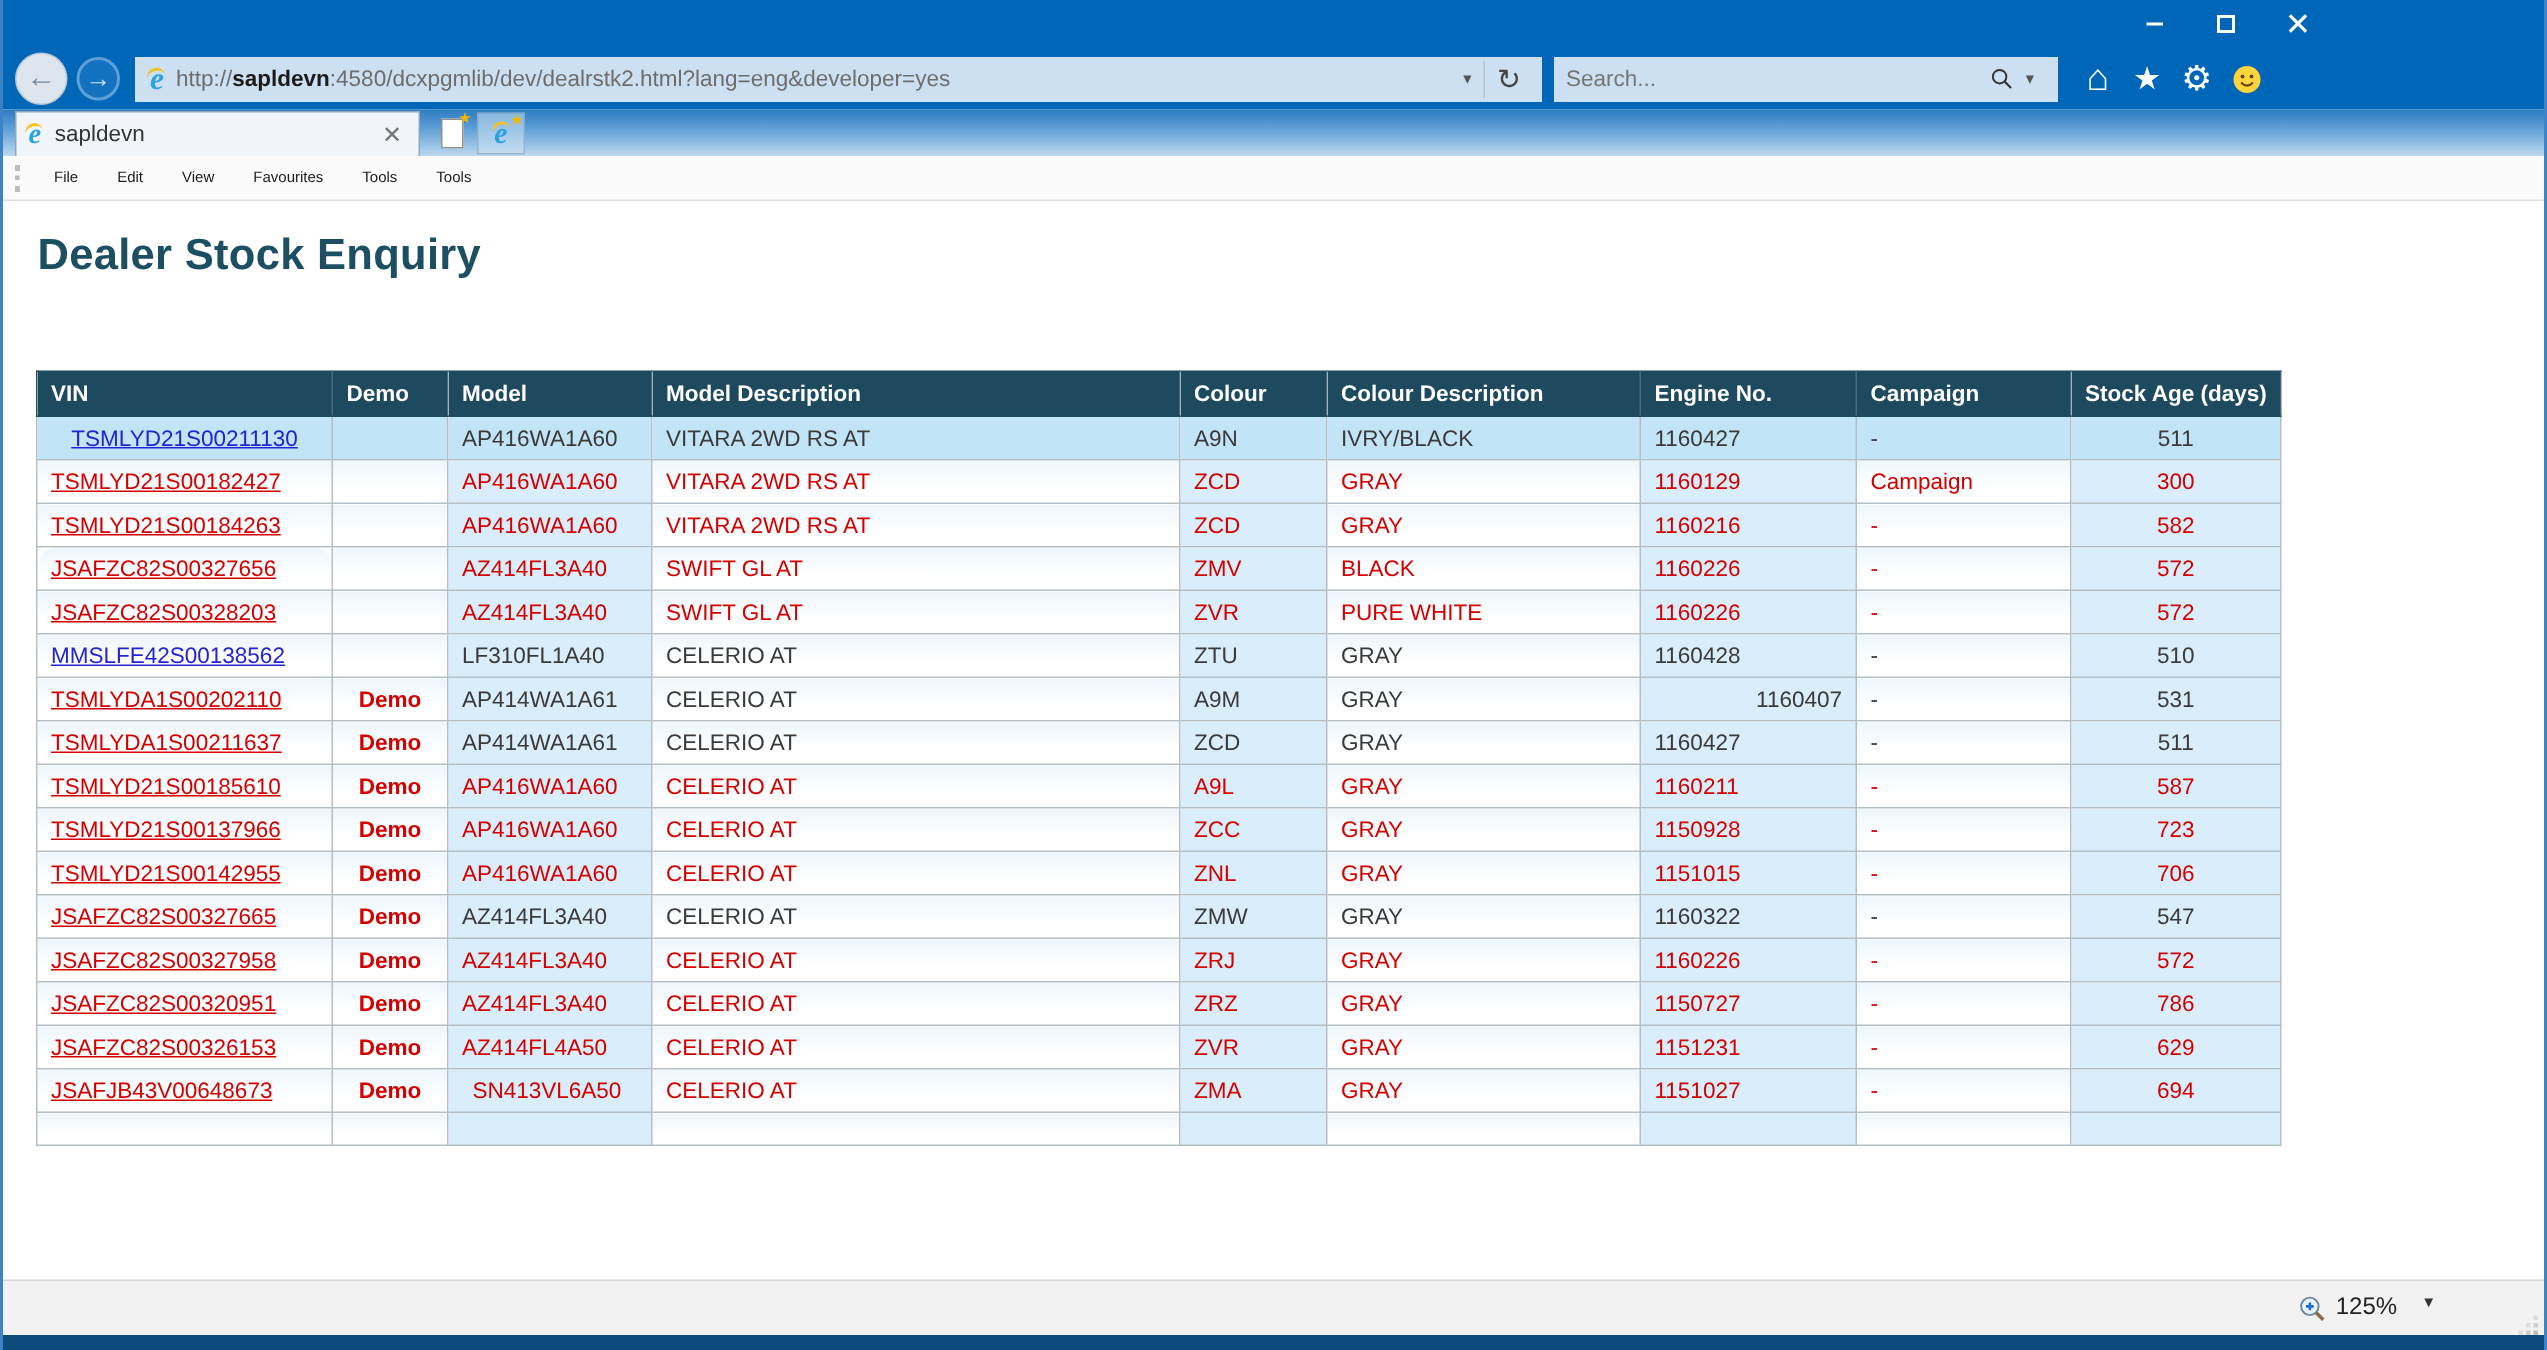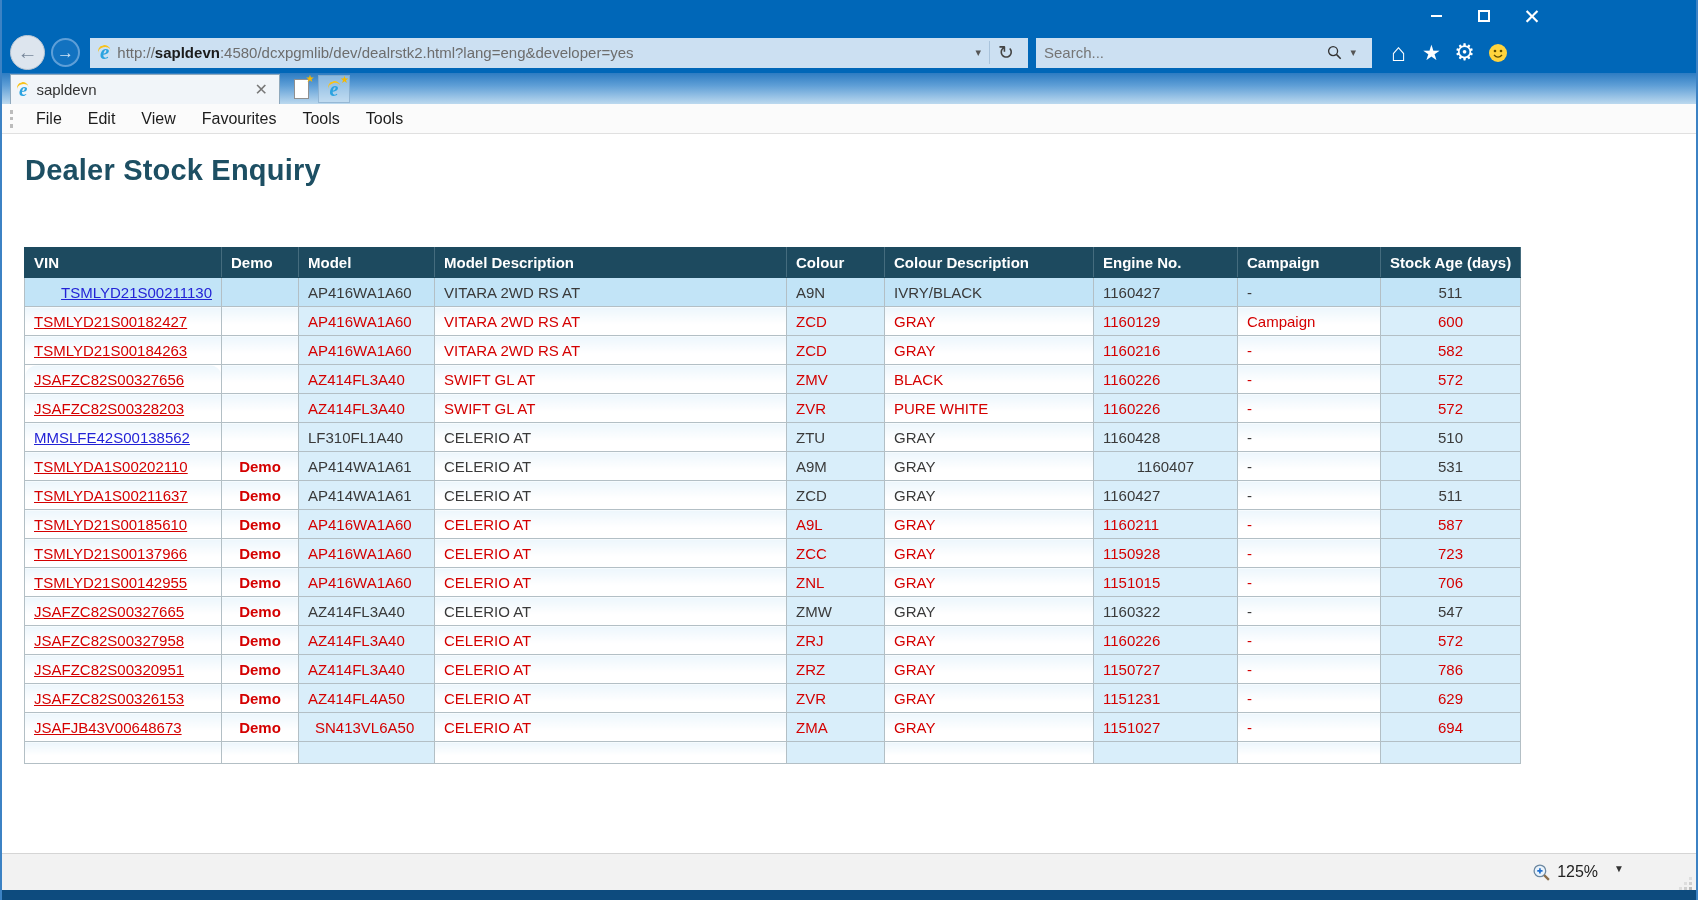--- a/index.html
+++ b/index.html
@@ -45,21 +45,21 @@
   .page-ic { width:15px; height:20px; background:#fff; border:1px solid #909090; position:relative; }
   .page-ic::after { content:"★"; color:#f5b800; font-size:10px; position:absolute; top:-7px; right:-7px; }
   .edge-btn { width:32px; height:28px; margin-bottom:1px; background:rgba(206,228,244,.55); border:1px solid rgba(120,160,195,.6); display:flex; align-items:center; justify-content:center; position:relative; }
   .edge-btn .e-logo { font-size:20px; }
   .edge-btn::after { content:"★"; color:#f5b800; font-size:10px; position:absolute; top:-2px; right:0; }
 
   
   .menubar { height:30px; background:#fbfbfb; border-bottom:1px solid #e0e0e0; display:flex; align-items:center; flex:none; }
   .menu-grip { width:3px; height:18px; border-left:3px dotted #bcbcbc; margin-left:8px; }
   .menu-items { display:flex; margin-left:10px; }
-  .menu-item { font-size:16px; color:#1c1c1c; padding:0 13px; cursor:default; }
+  .menu-item { font-size:10px; color:#1c1c1c; padding:0 13px; cursor:default; }
 
   
   .content { flex:1; background:#fff; overflow:hidden; }
   h1.page-title { margin:20px 0 0 23px; font-size:29px; letter-spacing:.2px; color:#1d4f63; }
   .table-wrap { margin:60px 0 0 22px; }
   table.stock { border-collapse:collapse; table-layout:fixed; width:1496px; font-size:15px; }
   table.stock th { background:#1d4a5f; color:#fff; text-align:left; font-weight:bold; padding:6px 9px;
                    border:1px solid #1d4a5f; border-right:1px solid #456c7e; white-space:nowrap; overflow:hidden; }
   table.stock td { padding:4px 9px; border:1px solid #b3bfc5; height:29px; white-space:nowrap; overflow:hidden;
                    background:linear-gradient(180deg,#edf6fc 0%,#ffffff 62%); }
@@ -198,40 +198,40 @@
               <th>Model Description</th>
               <th>Colour</th>
               <th>Colour Description</th>
               <th>Engine No.</th>
               <th>Campaign</th>
               <th>Stock Age (days)</th>
             </tr>
           </thead>
         <tbody>
             <tr class="selected">
-              <td style="text-align: right;"><a class="vin-link t-blue">TSMLYD21S00211130</a></td>
+              <td style="text-align: center;"><a class="vin-link t-blue">TSMLYD21S00211130</a></td>
               <td class="demo t-red" style="text-align: center;"></td>
               <td class="stripe t-dark" style="text-align: left;">AP416WA1A60</td>
               <td class="t-dark" style="text-align: left;">VITARA 2WD RS AT</td>
               <td class="stripe t-dark" style="text-align: left;">A9N</td>
               <td class="t-dark" style="text-align: left;">IVRY/BLACK</td>
               <td class="stripe t-dark" style="text-align: left;">1160427</td>
               <td class="t-dark" style="text-align: left;">-</td>
               <td class="stripe t-dark" style="text-align: center;">511</td>
             </tr>
             <tr>
               <td style="text-align: left;"><a class="vin-link t-red">TSMLYD21S00182427</a></td>
               <td class="demo t-red" style="text-align: center;"></td>
               <td class="stripe t-red" style="text-align: left;">AP416WA1A60</td>
               <td class="t-red" style="text-align: left;">VITARA 2WD RS AT</td>
               <td class="stripe t-red" style="text-align: left;">ZCD</td>
               <td class="t-red" style="text-align: left;">GRAY</td>
               <td class="stripe t-red" style="text-align: left;">1160129</td>
               <td class="t-red" style="text-align: left;">Campaign</td>
-              <td class="stripe t-red" style="text-align: center;">600</td>
+              <td class="stripe t-red" style="text-align: center;">300</td>
             </tr>
             <tr>
               <td style="text-align: left;"><a class="vin-link t-red">TSMLYD21S00184263</a></td>
               <td class="demo t-red" style="text-align: center;"></td>
               <td class="stripe t-red" style="text-align: left;">AP416WA1A60</td>
               <td class="t-red" style="text-align: left;">VITARA 2WD RS AT</td>
               <td class="stripe t-red" style="text-align: left;">ZCD</td>
               <td class="t-red" style="text-align: left;">GRAY</td>
               <td class="stripe t-red" style="text-align: left;">1160216</td>
               <td class="t-red" style="text-align: left;">-</td>
@@ -270,21 +270,21 @@
               <td class="t-dark" style="text-align: left;">-</td>
               <td class="stripe t-dark" style="text-align: center;">510</td>
             </tr>
             <tr>
               <td style="text-align: left;"><a class="vin-link t-red">TSMLYDA1S00202110</a></td>
               <td class="demo t-red" style="text-align: center;">Demo</td>
               <td class="stripe t-dark" style="text-align: left;">AP414WA1A61</td>
               <td class="t-dark" style="text-align: left;">CELERIO AT</td>
               <td class="stripe t-dark" style="text-align: left;">A9M</td>
               <td class="t-dark" style="text-align: left;">GRAY</td>
-              <td class="stripe t-dark" style="text-align: center;">1160407</td>
+              <td class="stripe t-dark" style="text-align: right;">1160407</td>
               <td class="t-dark" style="text-align: left;">-</td>
               <td class="stripe t-dark" style="text-align: center;">531</td>
             </tr>
             <tr>
               <td style="text-align: left;"><a class="vin-link t-red">TSMLYDA1S00211637</a></td>
               <td class="demo t-red" style="text-align: center;">Demo</td>
               <td class="stripe t-dark" style="text-align: left;">AP414WA1A61</td>
               <td class="t-dark" style="text-align: left;">CELERIO AT</td>
               <td class="stripe t-dark" style="text-align: left;">ZCD</td>
               <td class="t-dark" style="text-align: left;">GRAY</td>

